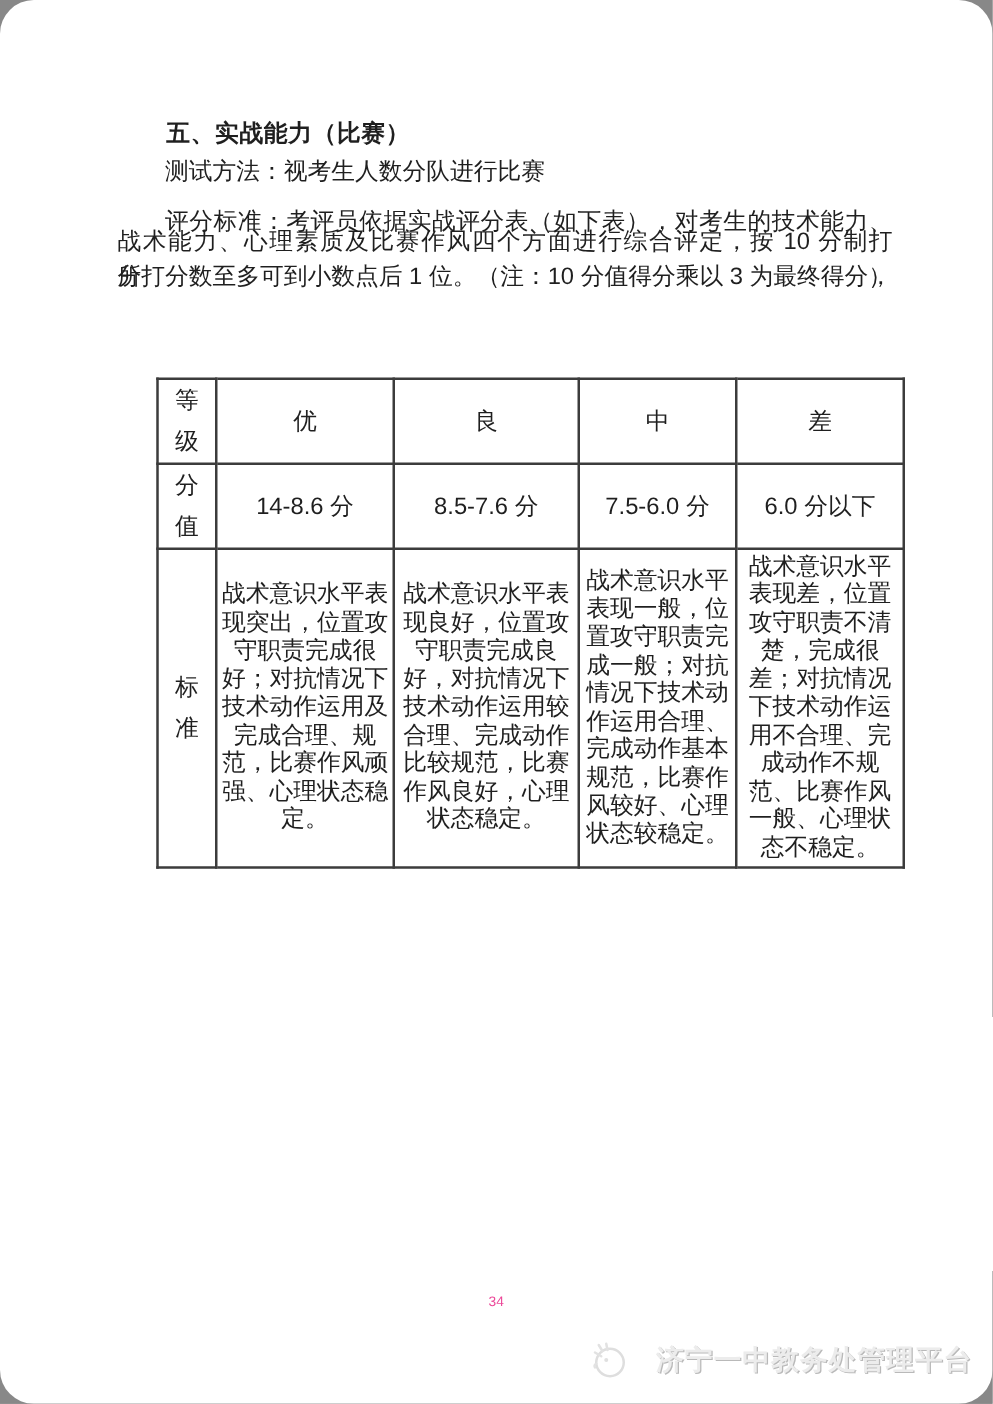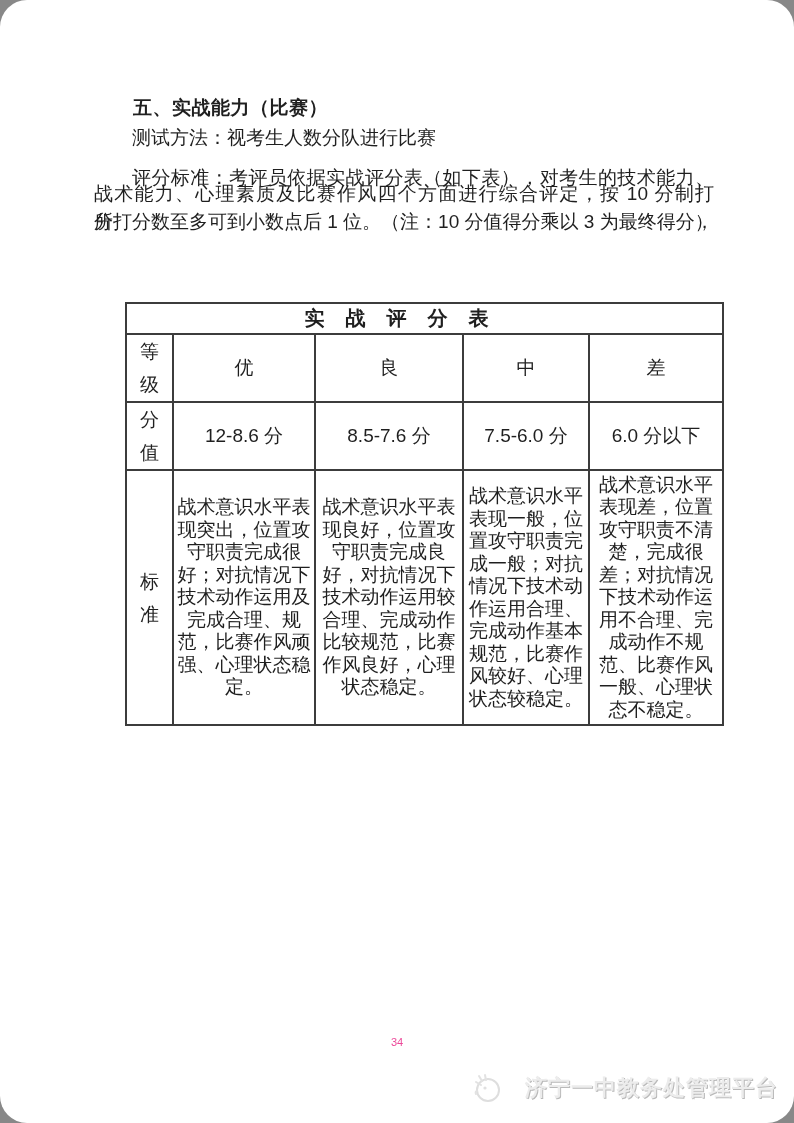--- a/index.html
+++ b/index.html
@@ -131,35 +131,30 @@
 
   <table class="score-table">
     <colgroup>
       <col style="width:47px">
       <col style="width:142px">
       <col style="width:148px">
       <col style="width:126px">
       <col style="width:134px">
     </colgroup>
     <tbody>
-      <tr class="title-row">
-        <td colspan="5">
-          <span class="table-title">实战评分表</span>
-        </td>
-      </tr>
       <tr class="grade-row">
         <td class="rowhead">等级</td>
         <td>优</td>
         <td>良</td>
         <td>中</td>
         <td>差</td>
       </tr>
       <tr class="score-row">
         <td class="rowhead">分值</td>
-        <td>12-8.6 分</td>
+        <td>14-8.6 分</td>
         <td>8.5-7.6 分</td>
         <td>7.5-6.0 分</td>
         <td>6.0 分以下</td>
       </tr>
       <tr class="criteria-row">
         <td class="rowhead">标准</td>
         <td class="criteria">战术意识水平表现突出，位置攻守职责完成很好；对抗情况下技术动作运用及完成合理、规范，比赛作风顽强、心理状态稳定。</td>
         <td class="criteria">战术意识水平表现良好，位置攻守职责完成良好，对抗情况下技术动作运用较合理、完成动作比较规范，比赛作风良好，心理状态稳定。</td>
         <td class="criteria">战术意识水平表现一般，位置攻守职责完成一般；对抗情况下技术动作运用合理、完成动作基本规范，比赛作风较好、心理状态较稳定。</td>
         <td class="criteria">战术意识水平表现差，位置攻守职责不清楚，完成很差；对抗情况下技术动作运用不合理、完成动作不规范、比赛作风一般、心理状态不稳定。</td>

